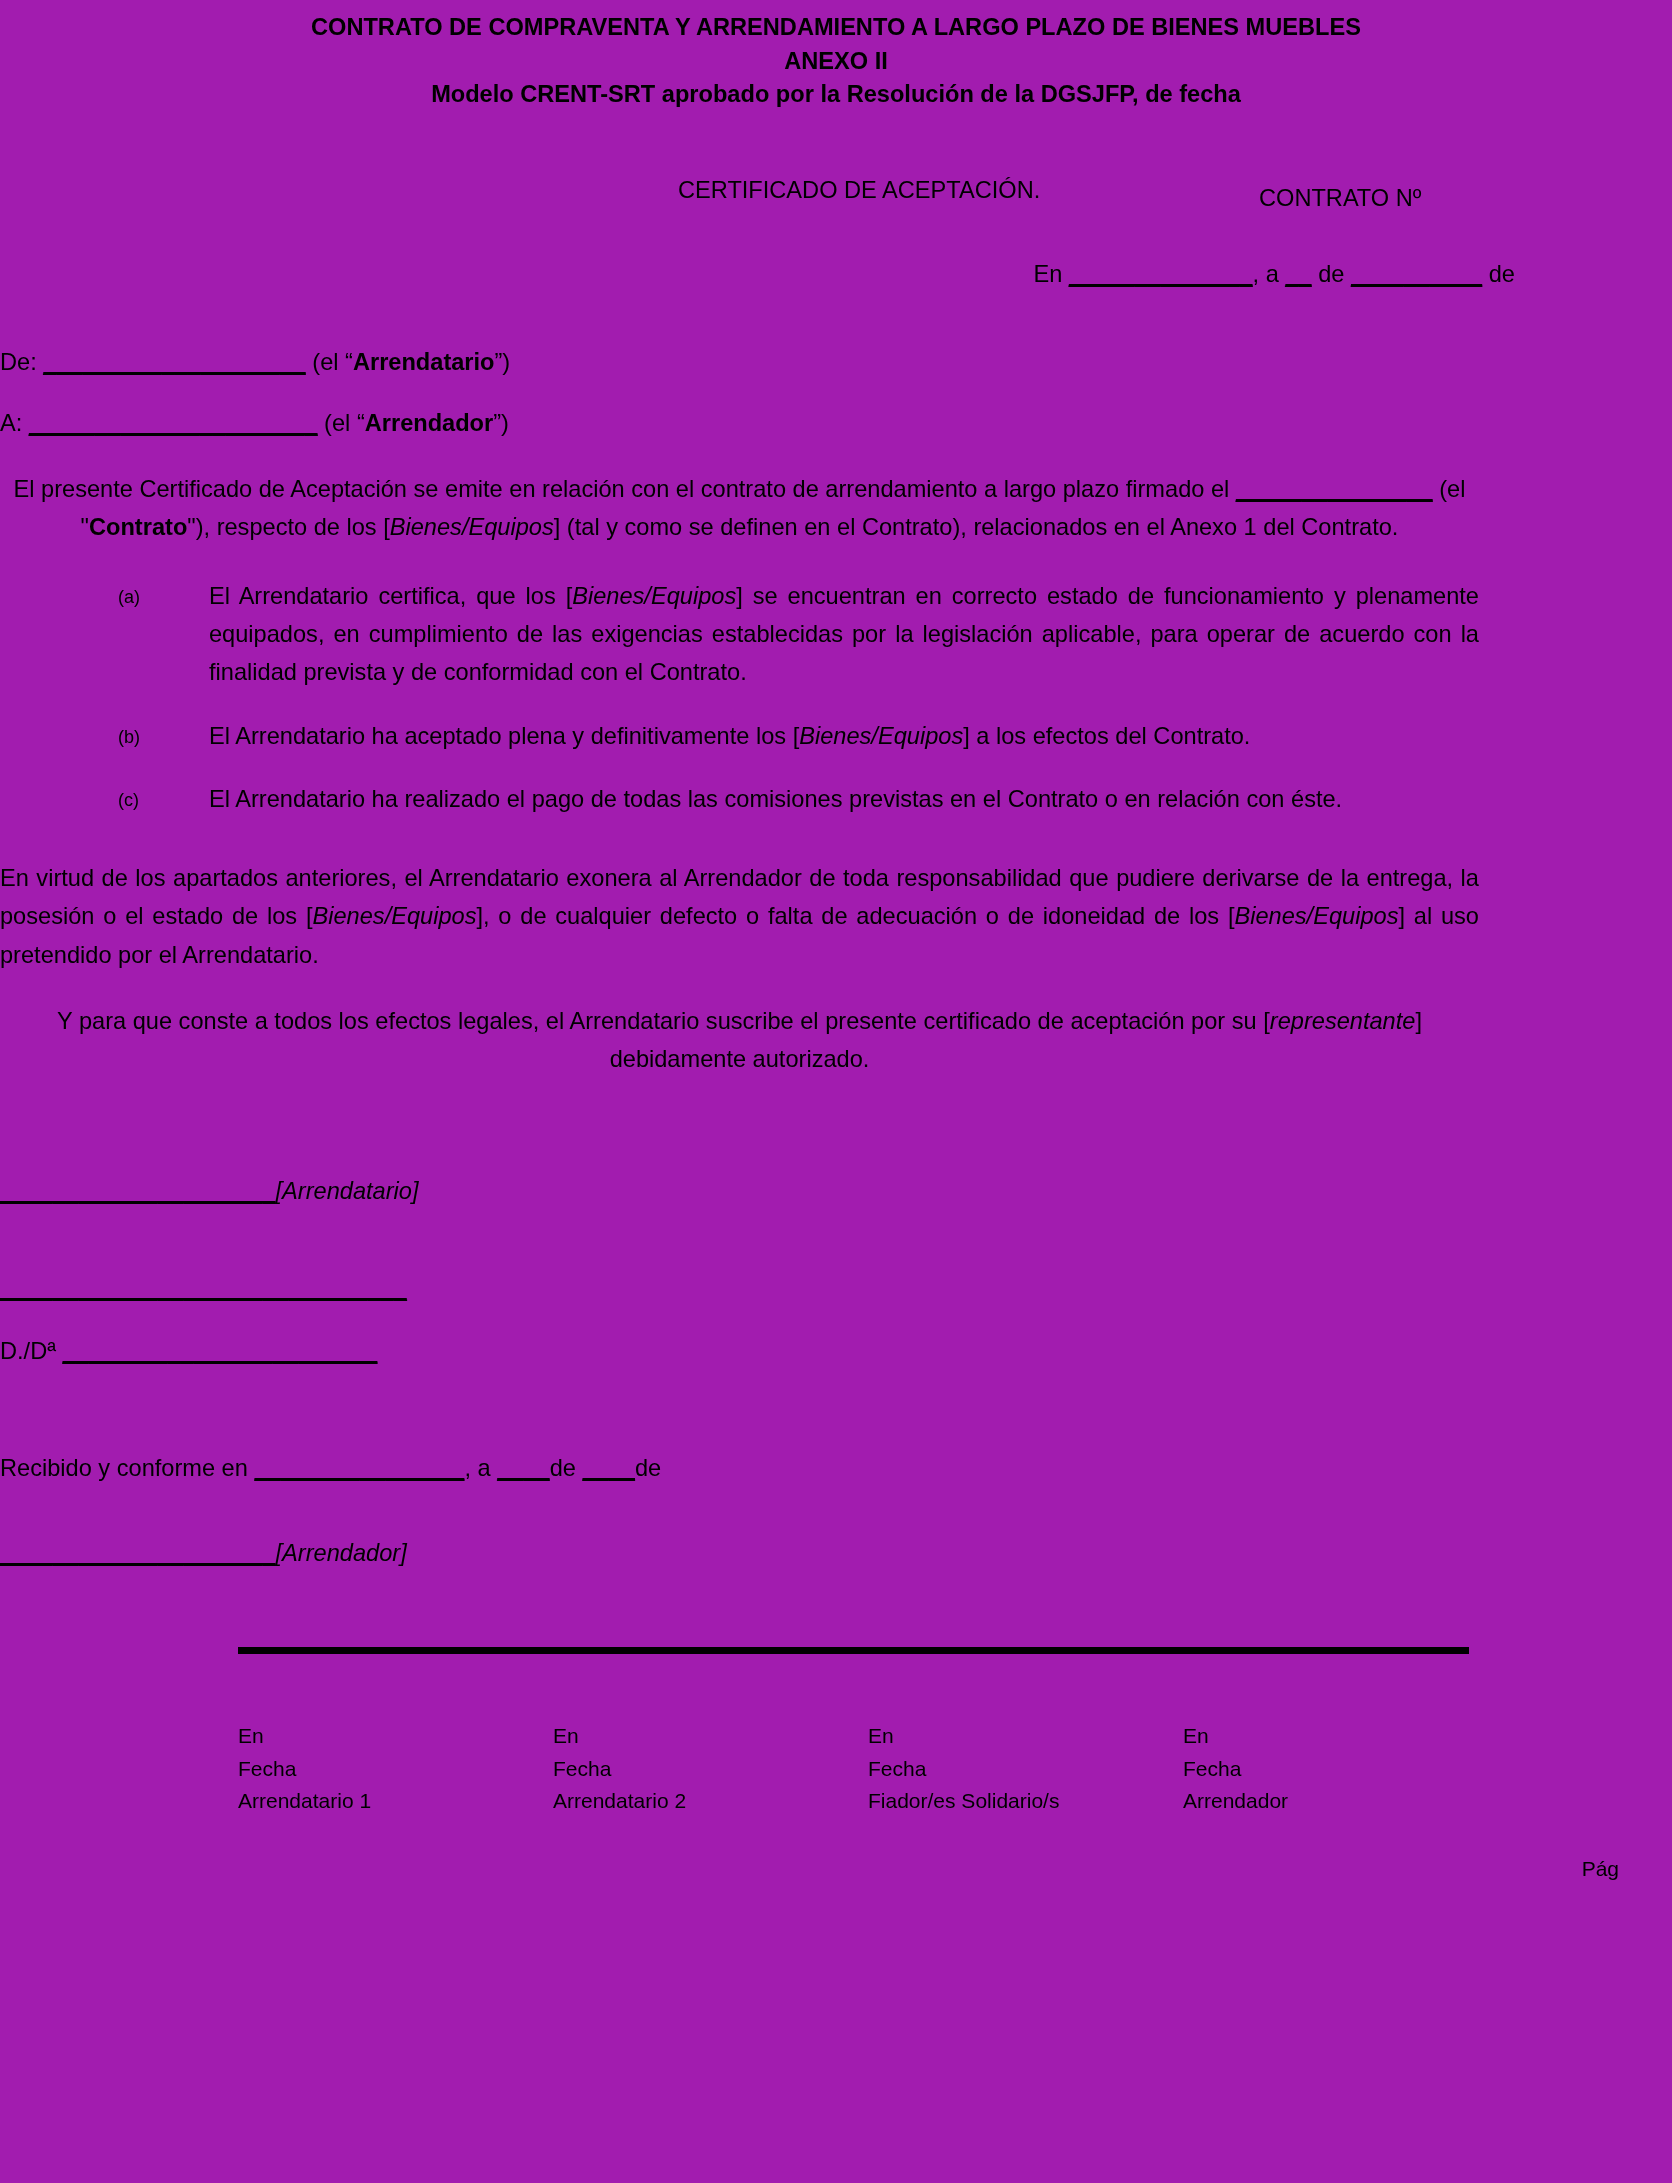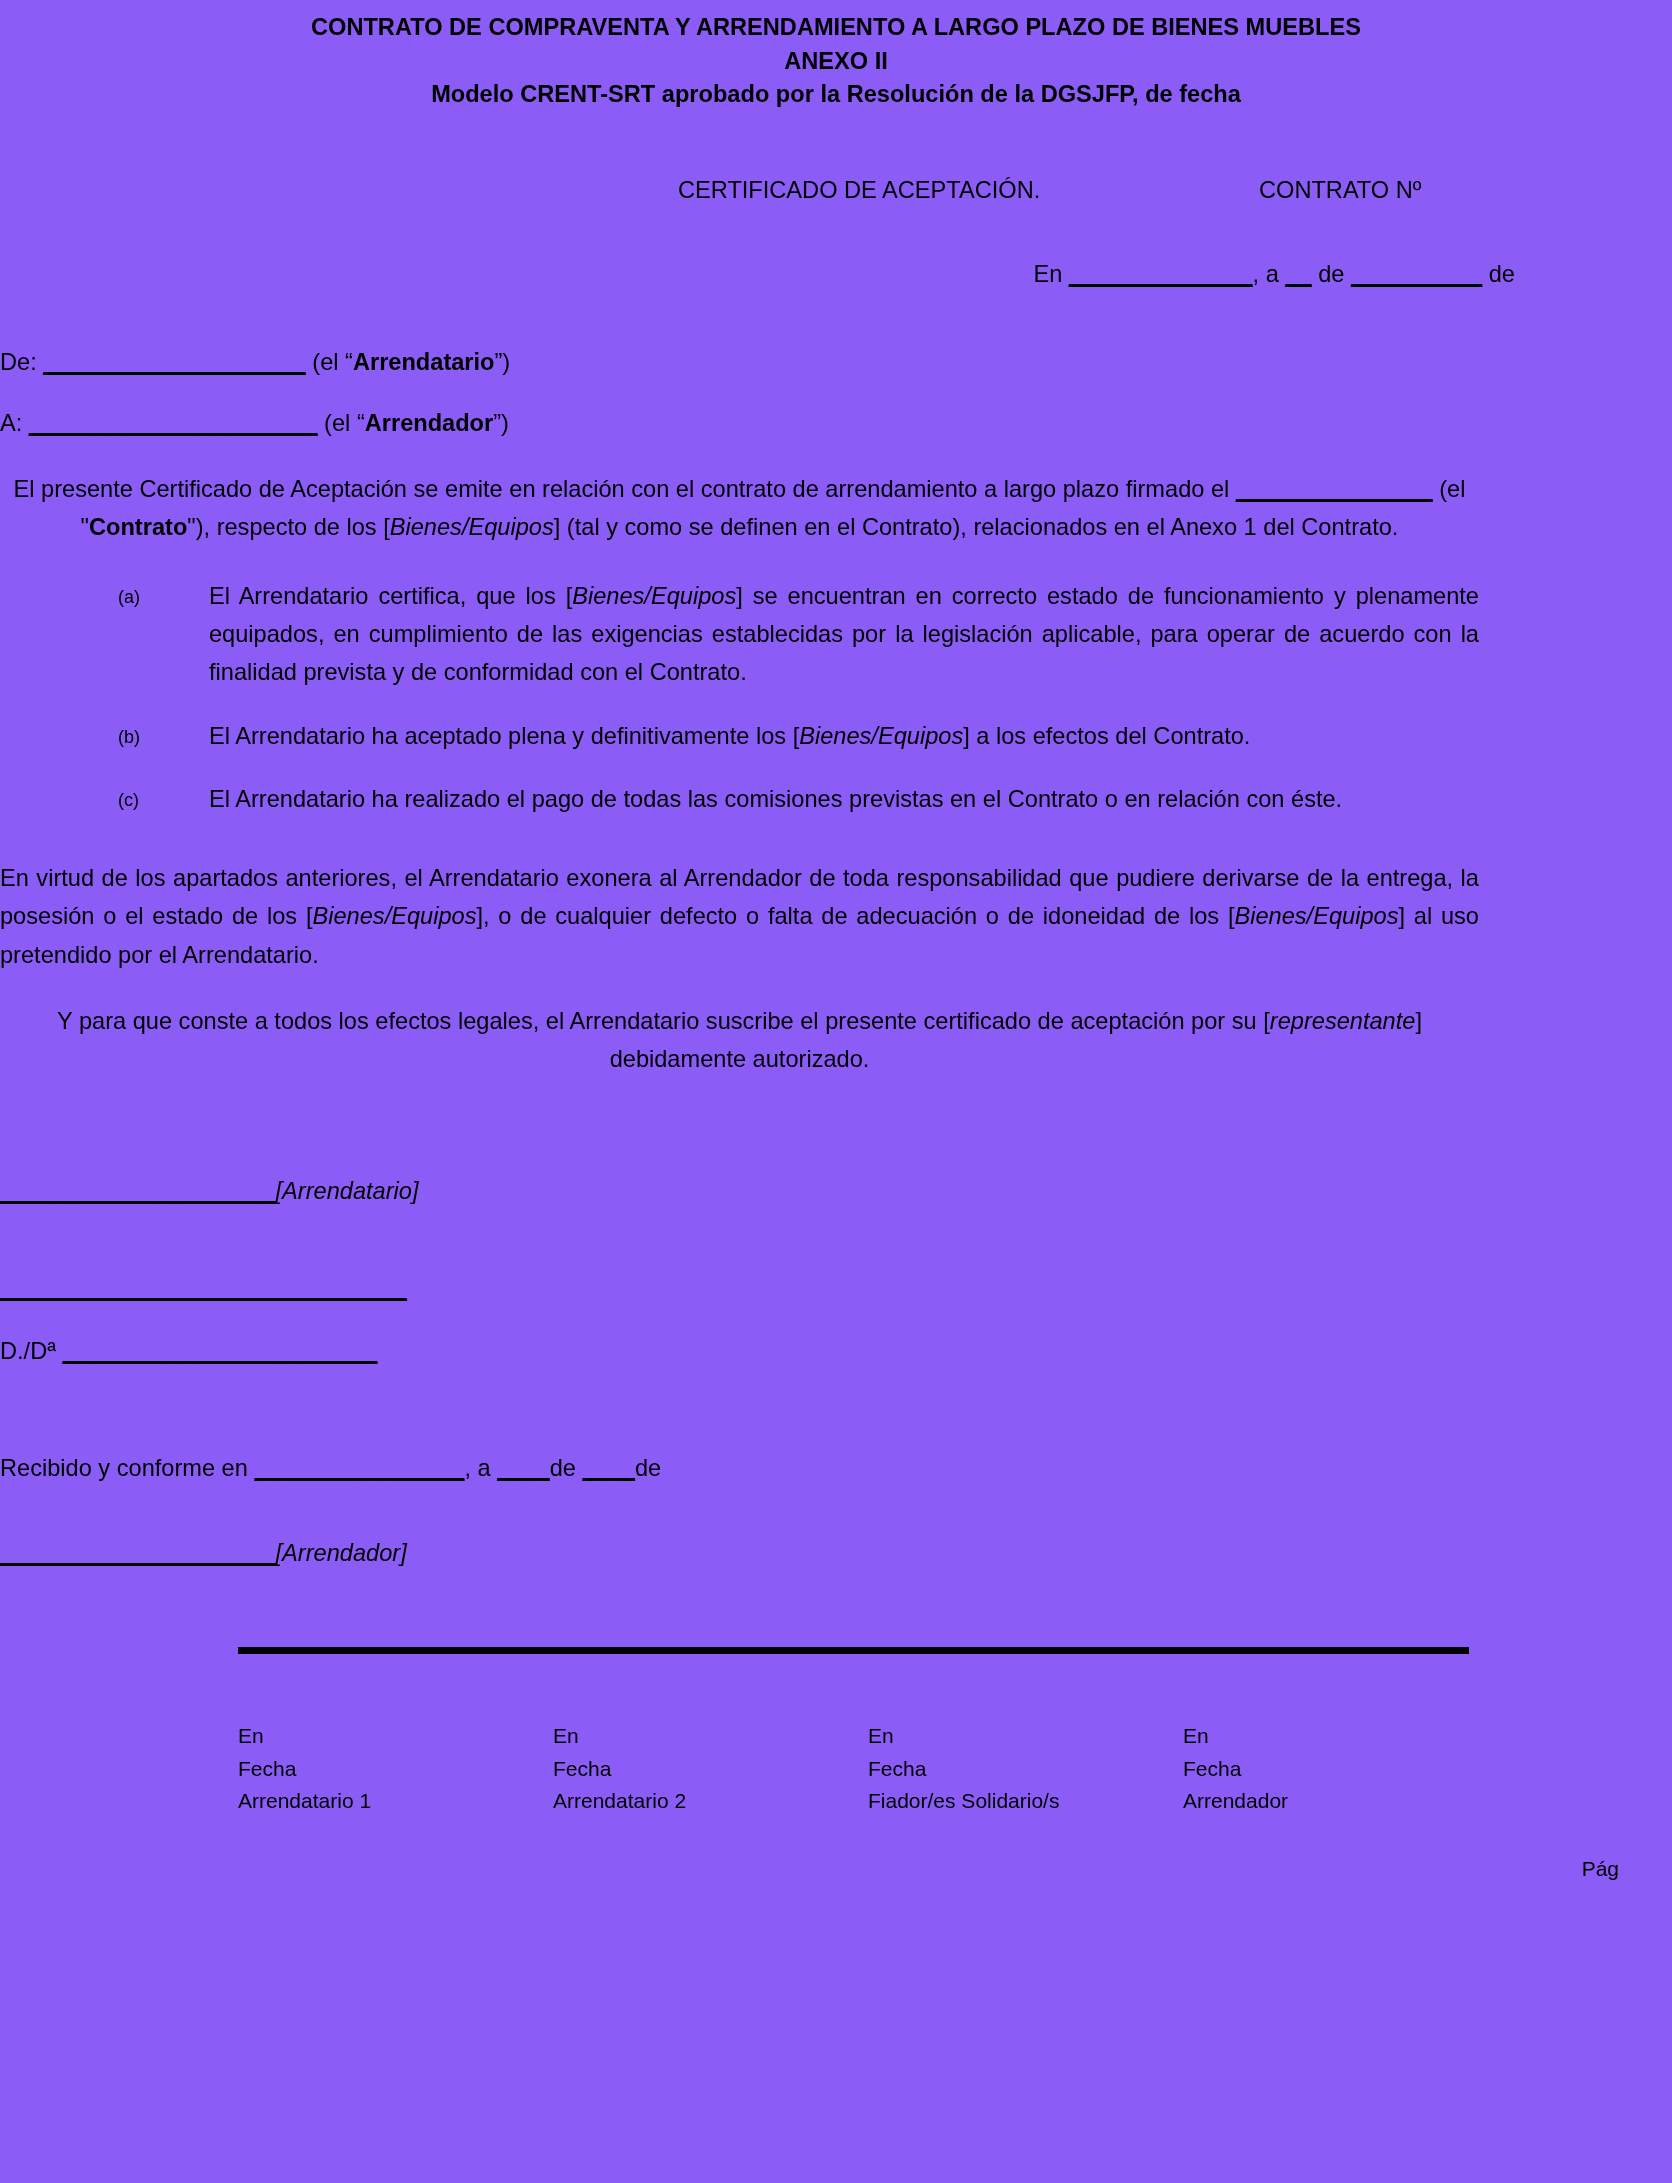--- a/index.html
+++ b/index.html
@@ -8,21 +8,21 @@
     background: #ffffff;
   }
   body {
     font-family: "Liberation Sans", sans-serif;
     color: #000000;
   }
   .page {
     position: relative;
     width: 1672px;
     height: 2183px;
-    background: #8b5cf6;
+    background: #a21caf;
     box-sizing: border-box;
     padding: 0;
     overflow: hidden;
   }
   
   .doc-header {
     padding-top: 11px;
     text-align: center;
     font-weight: bold;
     font-size: 23.6px;
@@ -40,21 +40,21 @@
     font-size: 23.6px;
   }
   .cert-title {
     position: absolute;
     left: 678px;
     top: 0;
   }
   .cert-contract {
     position: absolute;
     left: 1259px;
-    top: 0;
+    top: 8px;
   }
   
   .date-line-top {
     margin-top: 48px;
     padding-right: 157px;
     text-align: right;
     font-size: 23.6px;
   }
   
   .body-wrap {

